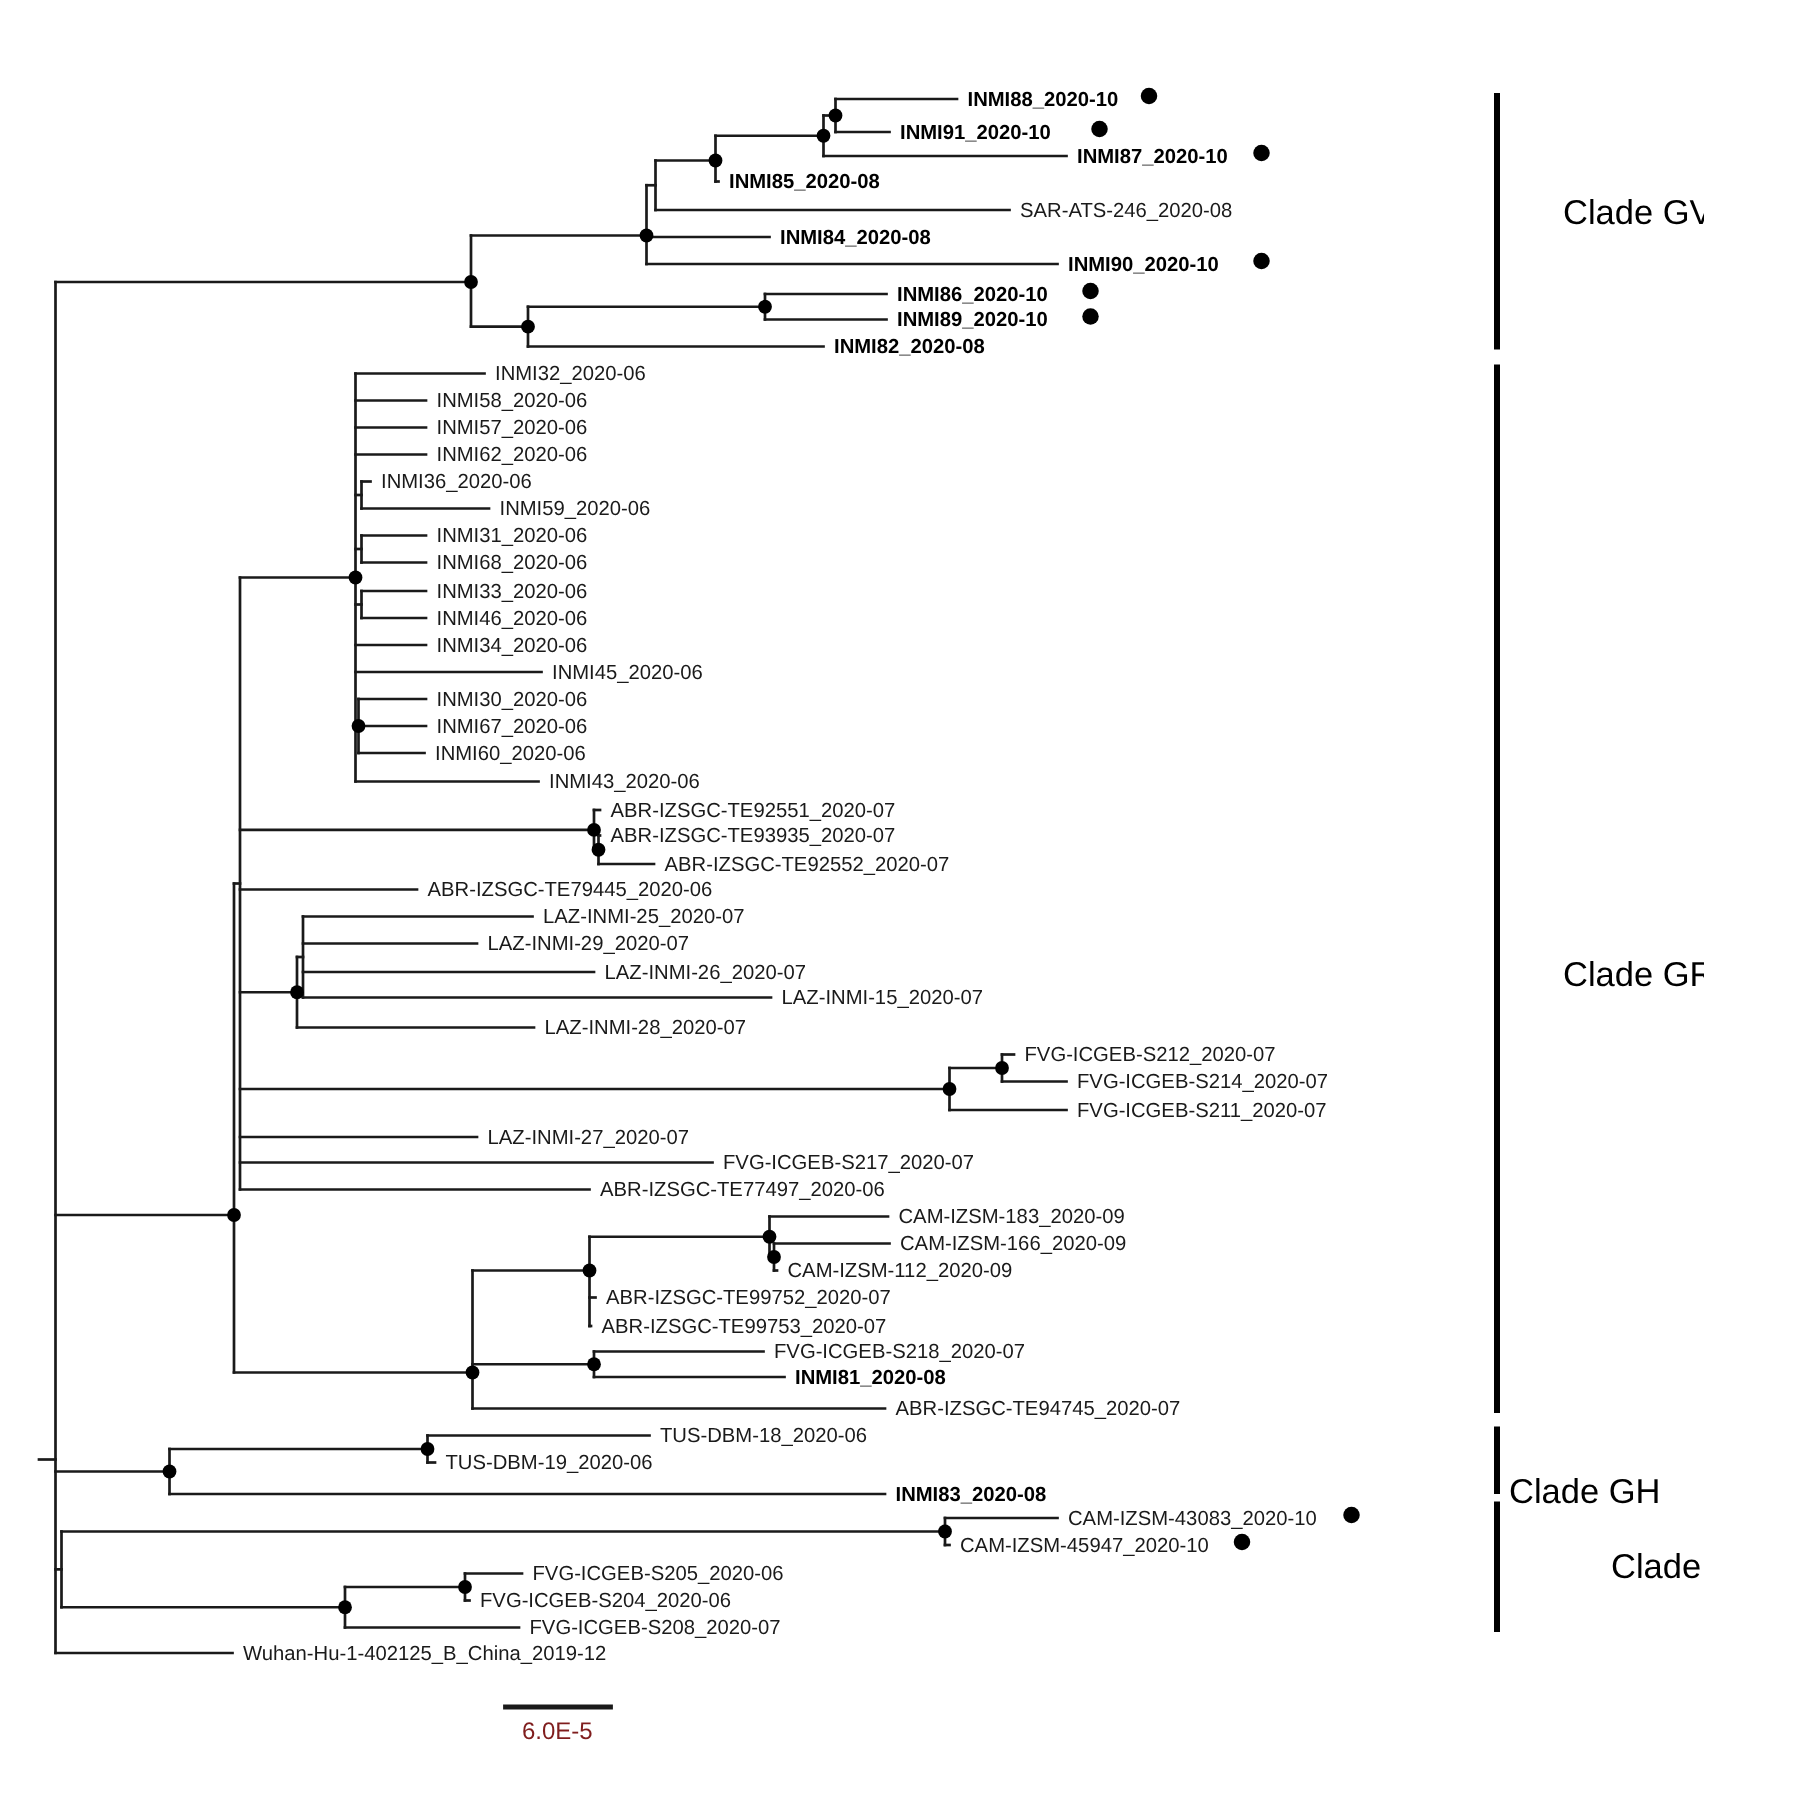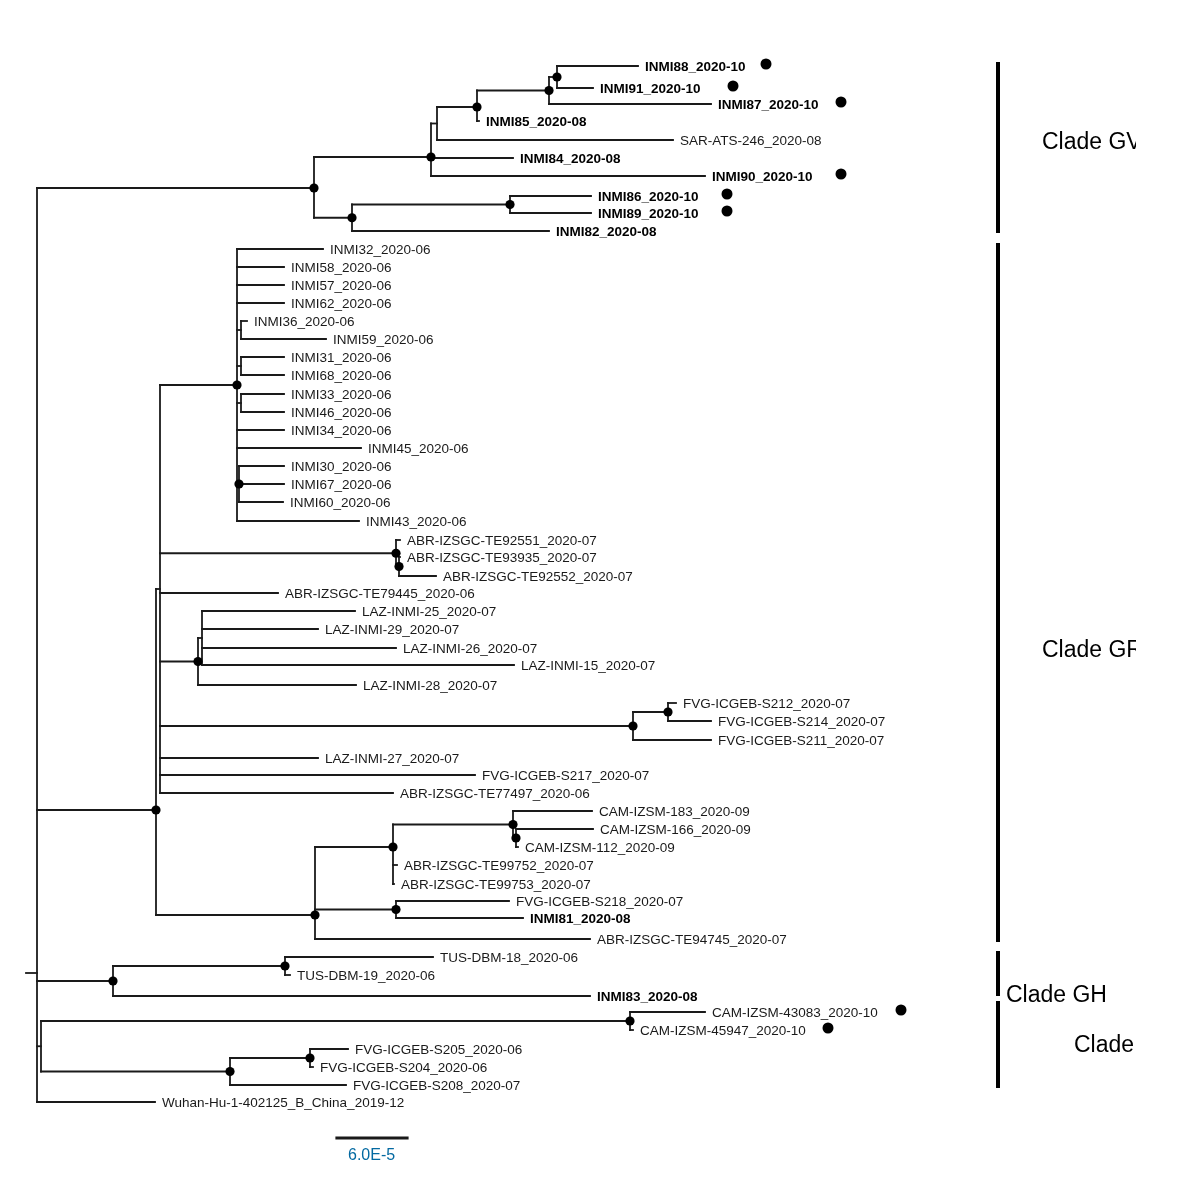--- a/index.html
+++ b/index.html
@@ -1,20 +1,20 @@
 <!DOCTYPE html>
 <html><head>
 <meta charset="utf-8">
 <style>
   html,body{margin:0;padding:0;background:#fff;}
   #figure{position:relative;width:1136px;height:1200px;background:#ffffff;overflow:hidden;
           font-family:"Liberation Sans",sans-serif;}
   #tree-svg{position:absolute;left:0;top:0;}
   .clade-label{position:absolute;font-weight:normal;font-size:23px;color:#000;white-space:nowrap;}
-  .scale-label{position:absolute;font-size:16px;color:#0369a1;white-space:nowrap;}
+  .scale-label{position:absolute;font-size:16px;color:#7f1d1d;white-space:nowrap;}
 </style>
 </head>
 <body>
 
 <div id="figure">
   <svg id="tree-svg" width="1200" height="1200">
       <text x="645" y="70.5" font-size="13.5" font-family="&quot;Liberation Sans&quot;, sans-serif" fill="#000000" font-weight="bold">INMI88_2020-10</text>
       <circle cx="766" cy="64" r="5.5" fill="#000000"></circle>
       <text x="600" y="92.5" font-size="13.5" font-family="&quot;Liberation Sans&quot;, sans-serif" fill="#000000" font-weight="bold">INMI91_2020-10</text>
       <circle cx="733" cy="86" r="5.5" fill="#000000"></circle>

